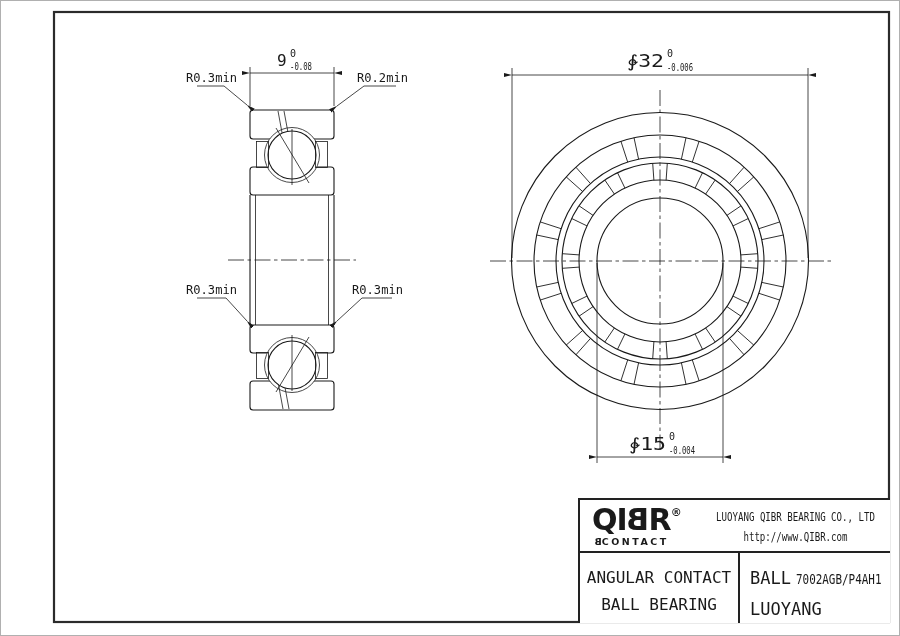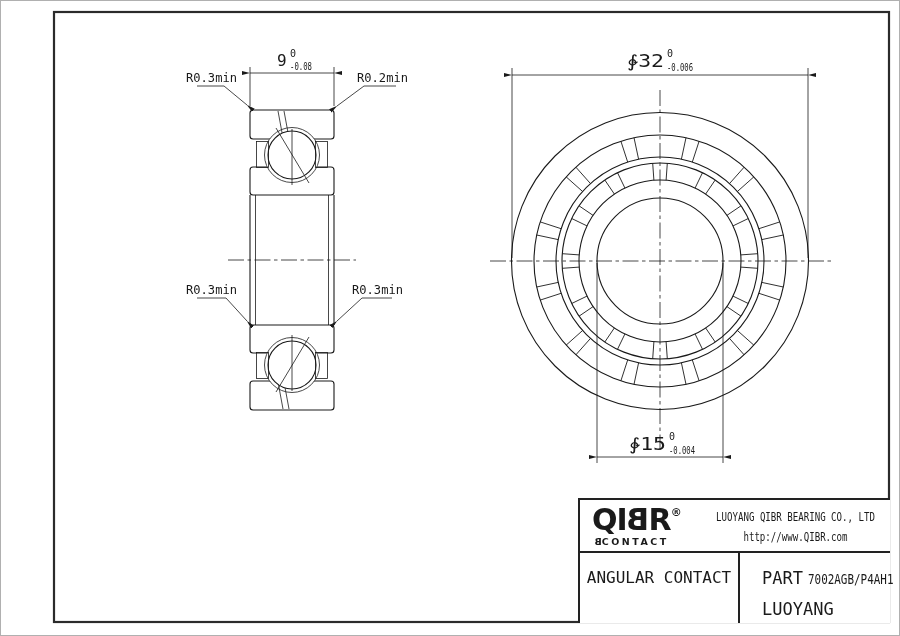--- a/index.html
+++ b/index.html
@@ -22,21 +22,21 @@
   .tb-row1{height:51px;border-bottom:2px solid #222;display:flex;align-items:center;}
   .tb-logo{width:128px;padding-left:12px;line-height:1;}
   .tb-logo-main{font-family:"DejaVu Sans","Liberation Sans",sans-serif;font-weight:bold;
       font-size:30px;letter-spacing:-1px;white-space:nowrap;}
   .mirror{display:inline-block;transform:scaleX(-1);}
   .reg{font-size:11px;vertical-align:14px;letter-spacing:0;}
   .tb-logo-sub{font-family:"DejaVu Sans","Liberation Sans",sans-serif;font-weight:bold;
       font-size:9.5px;letter-spacing:2.5px;margin-top:2px;}
   .tb-company{flex:1;text-align:center;font-size:13px;line-height:20px;padding-top:2px;}
   .tb-company div{white-space:nowrap;transform:scaleX(0.7);transform-origin:50% 50%;}
-  .tb-row2{flex:1;display:flex;gap:12px;}
+  .tb-row2{flex:1;display:flex;}
   .tb-product{width:160px;box-sizing:border-box;border-right:2px solid #222;text-align:center;
       font-size:16px;line-height:27px;padding-top:11px;}
   .tb-product div{white-space:nowrap;}
   .tb-part{flex:1;position:relative;font-size:17px;}
   .tb-part-label{position:absolute;left:10px;top:10px;line-height:31px;white-space:nowrap;}
   .tb-part-number{position:absolute;left:56px;top:18px;font-size:14px;white-space:nowrap;
       transform:scaleX(0.78);transform-origin:0 50%;}
 </style>
 </head>
 <body>
@@ -207,24 +207,25 @@
       <div class="tb-logo-sub"><span class="mirror">B</span><span>CONTACT</span></div>
     </div>
     <div class="tb-company">
       <div>LUOYANG QIBR BEARING CO., LTD</div>
       <div>http://www.QIBR.com</div>
     </div>
   </div>
   <div class="tb-row2">
     <div class="tb-product">
       <div>ANGULAR CONTACT</div>
+      <div>BALL BEARING</div>
     </div>
     <div class="tb-part">
       <div class="tb-part-label">
-        <div>PART</div>
+        <div>BALL</div>
         <div>LUOYANG</div>
       </div>
       <div class="tb-part-number">7002AGB/P4AH1</div>
     </div>
   </div>
 </div>
 
 </div>
 
 </body></html>

